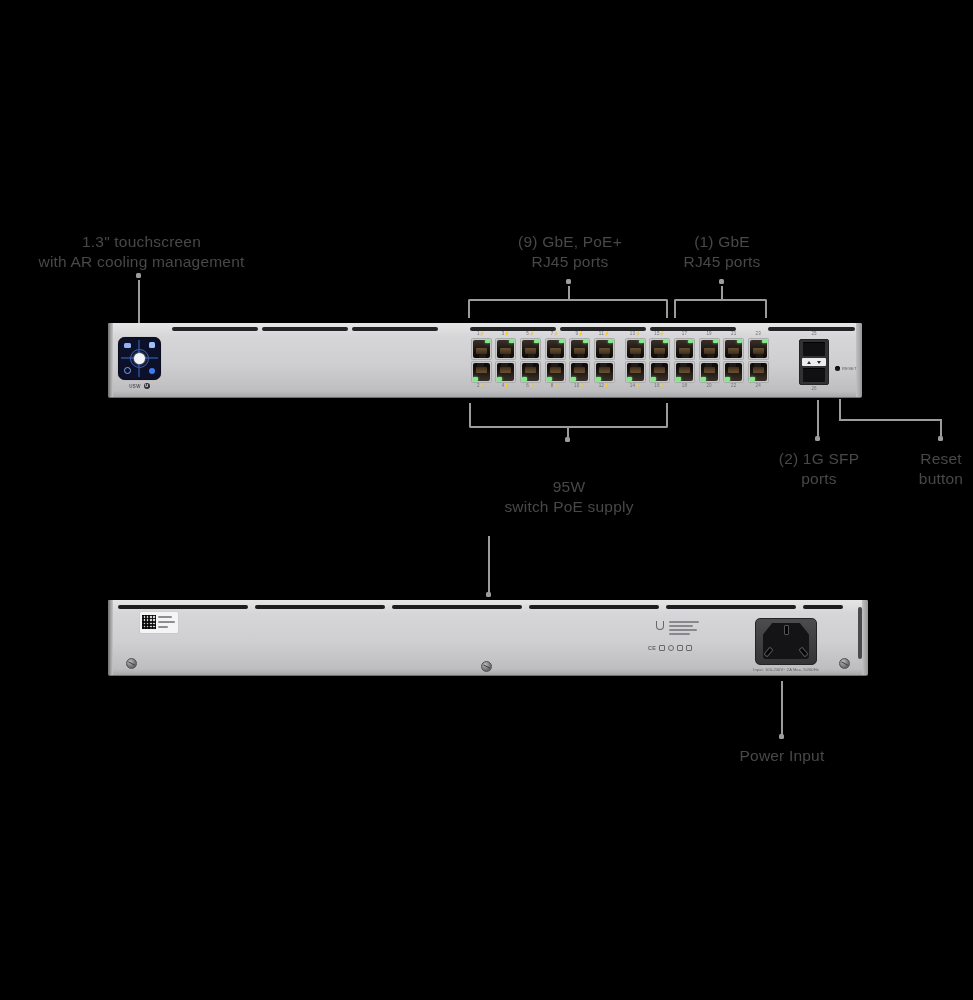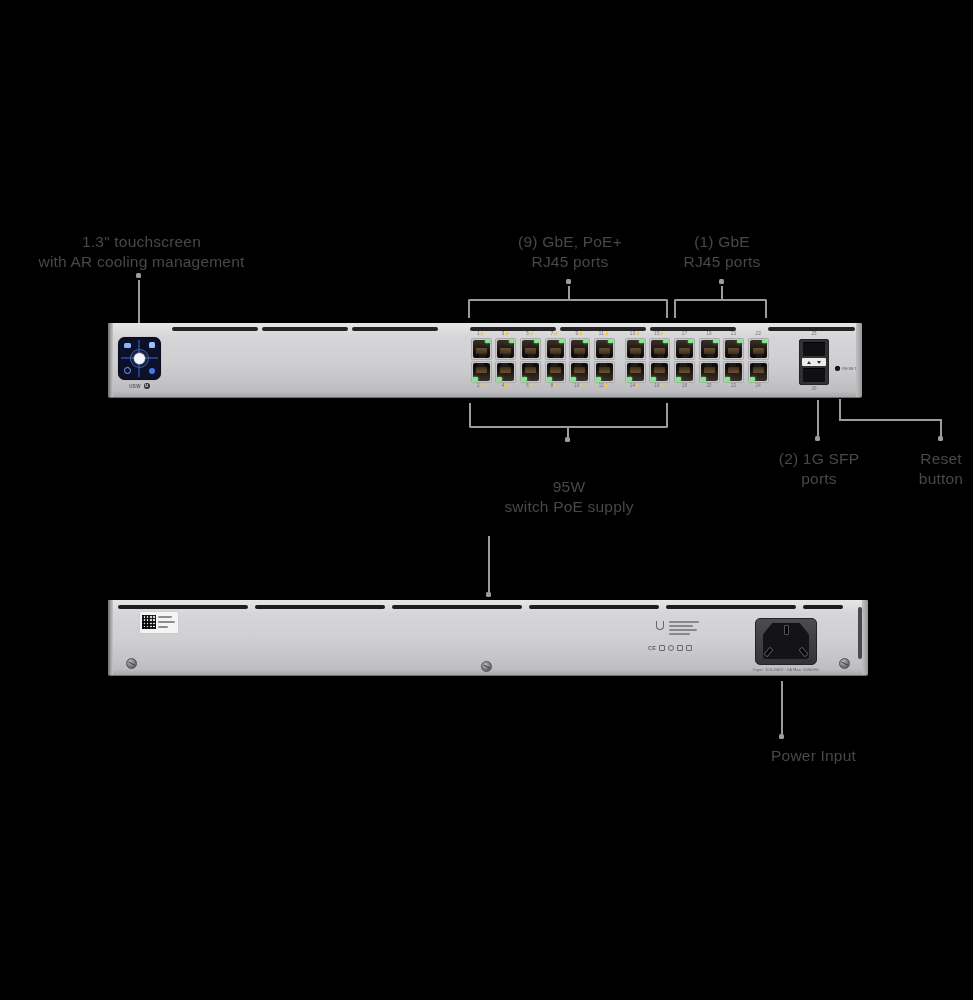--- a/index.html
+++ b/index.html
@@ -133,21 +133,21 @@
     <span>switch PoE supply</span>
   </div>
   <div class="callout" style="left:757px;top:449px;width:124px;">
     <span>(2) 1G SFP</span>
     <span>ports</span>
   </div>
   <div class="callout" style="left:891px;top:449px;width:100px;">
     <span>Reset</span>
     <span>button</span>
   </div>
-  <div class="callout" style="left:708px;top:746px;width:148px;text-align:right;">
+  <div class="callout" style="left:708px;top:746px;width:148px;">
     <span>Power Input</span>
   </div>
 
   <div class="cdot" style="left:136px;top:273px;"></div>
   <div class="cline" style="left:138px;top:280px;width:2px;height:43px;"></div>
 
   <div class="cdot" style="left:566px;top:279px;"></div>
   <div class="cline" style="left:568px;top:286px;width:2px;height:14px;"></div>
   <div class="bracket-down" style="left:468px;top:299px;width:196px;height:17px;"></div>
 

